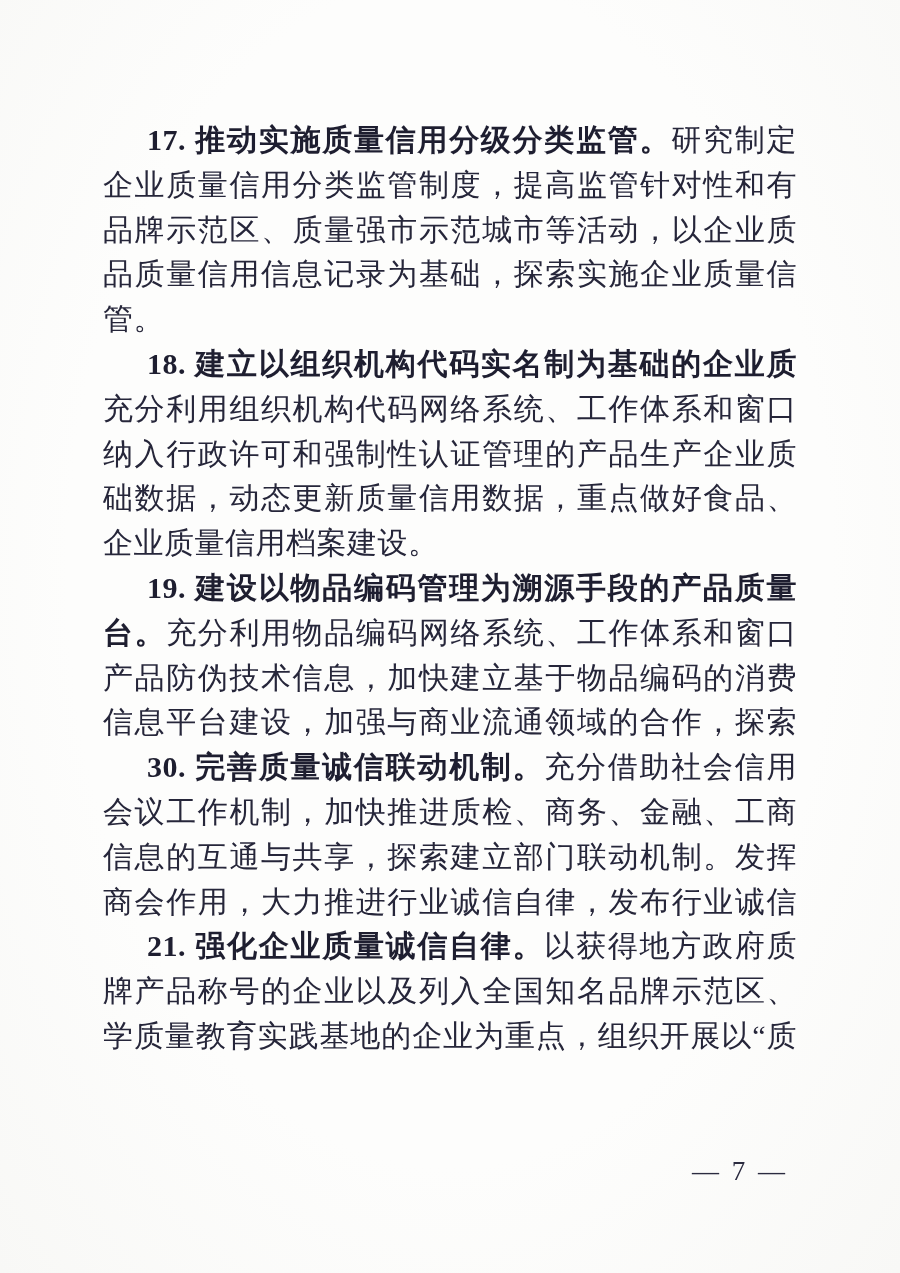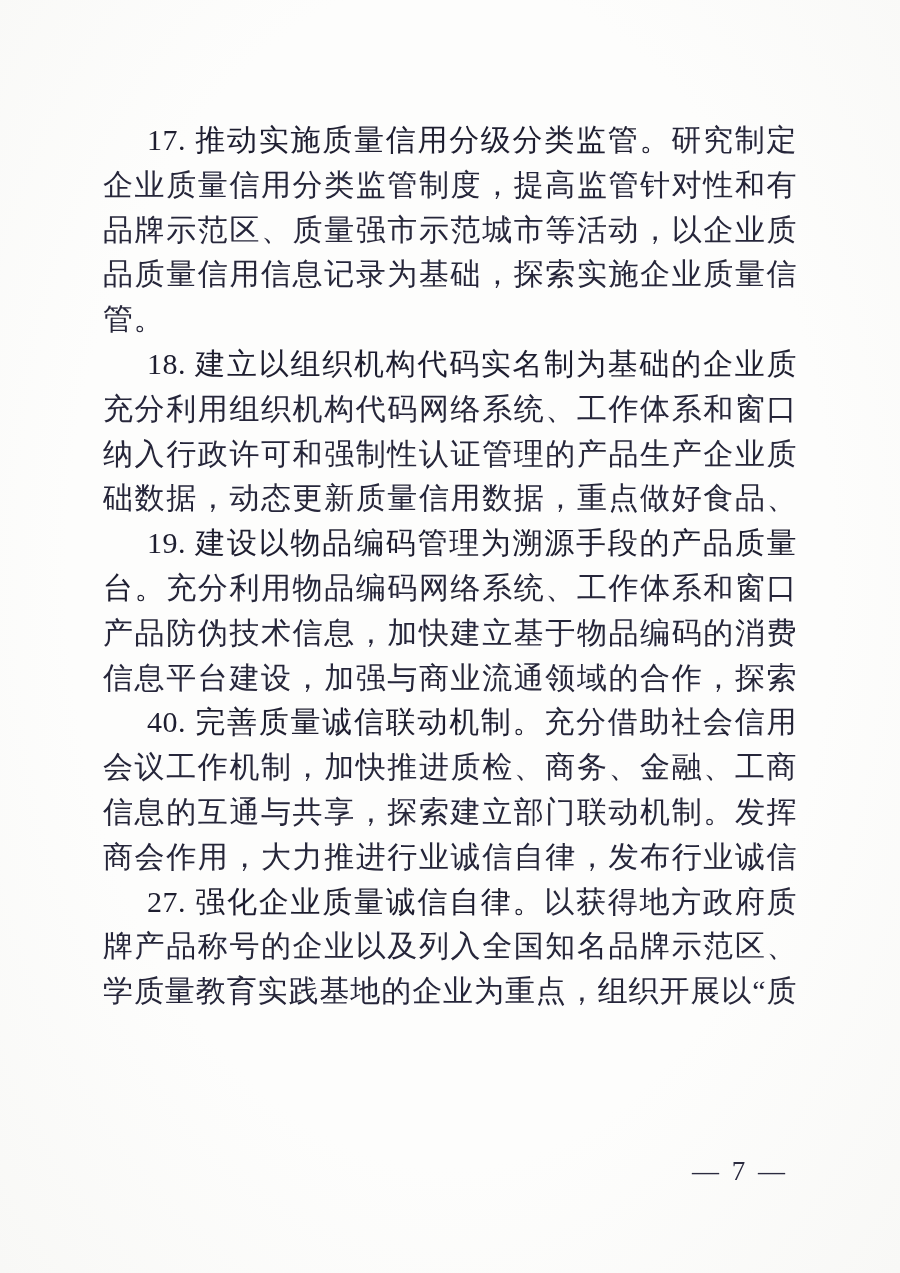--- a/index.html
+++ b/index.html
@@ -28,21 +28,21 @@
     height: 44.8px;
     line-height: 44.8px;
     font-size: 30px;
     text-align: justify;
     overflow: hidden;
     letter-spacing: 0.5px;
   }
   .line.fill { text-align-last: justify; }
   .line.indent { padding-left: 44px; }
   .seg { color: #26263a; }
-  .seg.bold { font-weight: 400; color: #1e1e30; }
+  .seg.bold { font-weight: 700; color: #1e1e30; }
   .footer {
     position: absolute;
     top: 1156px;
     right: 112px;
     font-size: 27px;
     line-height: 30px;
     letter-spacing: 3px;
     color: #2b2b40;
   }
 </style>
@@ -56,35 +56,36 @@
         <div class="line fill"><span class="seg">企业质量信用分类监管制度，提高监管针对性和有效性。结合知名</span></div>
         <div class="line fill"><span class="seg">品牌示范区、质量强市示范城市等活动，以企业质量信用档案和产</span></div>
         <div class="line fill"><span class="seg">品质量信用信息记录为基础，探索实施企业质量信用分级分类监</span></div>
         <div class="line"><span class="seg">管。</span></div>
       </div>
       <div class="paragraph">
         <div class="line indent fill"><span class="seg bold">18. 建立以组织机构代码实名制为基础的企业质量信用档案。</span></div>
         <div class="line fill"><span class="seg">充分利用组织机构代码网络系统、工作体系和窗口服务职能，完善</span></div>
         <div class="line fill"><span class="seg">纳入行政许可和强制性认证管理的产品生产企业质量信用档案基</span></div>
         <div class="line fill"><span class="seg">础数据，动态更新质量信用数据，重点做好食品、建材和农资产品</span></div>
+        <div class="line"><span class="seg">企业质量信用档案建设。</span></div>
       </div>
       <div class="paragraph">
         <div class="line indent fill"><span class="seg bold">19. 建设以物品编码管理为溯源手段的产品质量信用信息平</span></div>
         <div class="line fill"><span class="seg bold">台。</span><span class="seg">充分利用物品编码网络系统、工作体系和窗口服务职能，整合</span></div>
         <div class="line fill"><span class="seg">产品防伪技术信息，加快建立基于物品编码的消费类产品质量信用</span></div>
         <div class="line fill"><span class="seg">信息平台建设，加强与商业流通领域的合作，探索建立信息共享机</span></div>
       </div>
       <div class="paragraph">
-        <div class="line indent fill"><span class="seg bold">40. 完善质量诚信联动机制。</span><span class="seg">充分借助社会信用体系部际联席</span></div>
+        <div class="line indent fill"><span class="seg bold">30. 完善质量诚信联动机制。</span><span class="seg">充分借助社会信用体系部际联席</span></div>
         <div class="line fill"><span class="seg">会议工作机制，加快推进质检、商务、金融、工商等部门质量信用</span></div>
         <div class="line fill"><span class="seg">信息的互通与共享，探索建立部门联动机制。发挥行业协会、学会、</span></div>
         <div class="line fill"><span class="seg">商会作用，大力推进行业诚信自律，发布行业诚信公约，共同推进</span></div>
       </div>
       <div class="paragraph">
-        <div class="line indent fill"><span class="seg bold">27. 强化企业质量诚信自律。</span><span class="seg">以获得地方政府质量奖、省级名</span></div>
+        <div class="line indent fill"><span class="seg bold">21. 强化企业质量诚信自律。</span><span class="seg">以获得地方政府质量奖、省级名</span></div>
         <div class="line fill"><span class="seg">牌产品称号的企业以及列入全国知名品牌示范区、国家和省级中小</span></div>
         <div class="line fill"><span class="seg">学质量教育实践基地的企业为重点，组织开展以“质量第一、诚信</span></div>
       </div>
     </main>
   <div class="footer">
     <span>— 7 —</span>
   </div>
 </div>
 
 </body></html>

